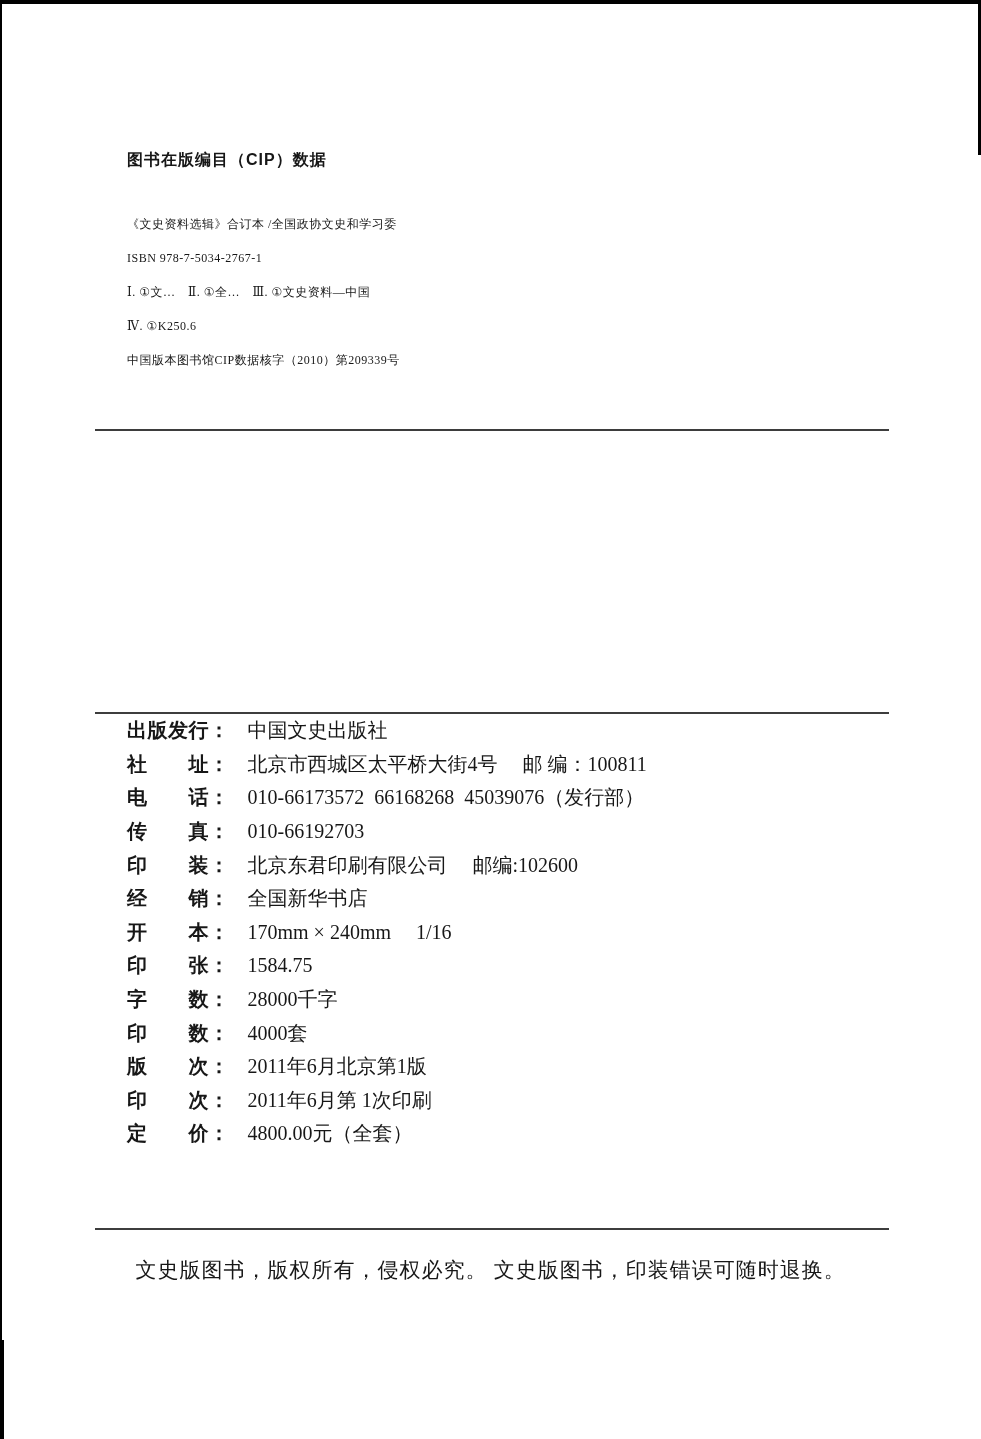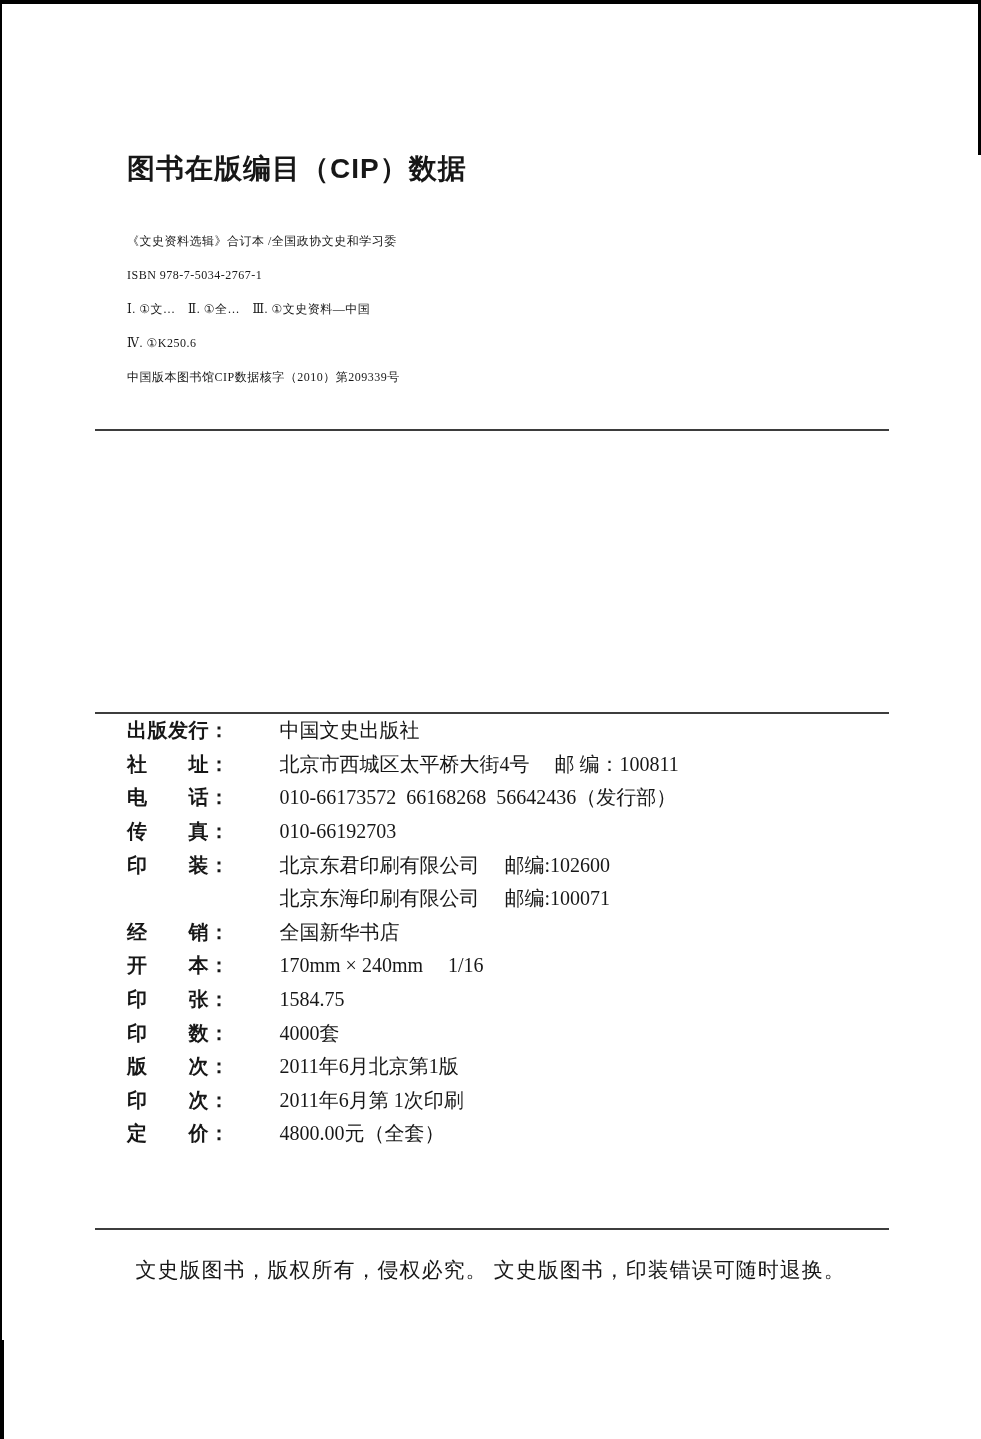--- a/index.html
+++ b/index.html
@@ -15,21 +15,21 @@
   .scan-edge { position: absolute; background: #000; }
   .scan-edge.top    { top: 0; left: 0; width: 981px; height: 4px; }
   .scan-edge.left   { top: 0; left: 0; width: 2px; height: 1439px; }
   .scan-edge.right  { top: 0; right: 0; width: 3px; height: 155px; }
   .scan-edge.left-bottom { top: 1340px; left: 0; width: 4px; height: 99px; }
 
   .cip { position: absolute; left: 127px; top: 150px; width: 620px; }
   .cip-title {
     font-family: "Liberation Sans", "DejaVu Sans", sans-serif;
     font-weight: 700;
-    font-size: 28px;
+    font-size: 16px;
     letter-spacing: 1px;
     margin: 0 0 36px 0;
     white-space: pre;
   }
   .cip-line {
     margin: 0;
     font-size: 12px;
     line-height: 34px;
     letter-spacing: 0.5px;
     white-space: pre;
@@ -45,31 +45,30 @@
   .rule-cip { top: 429px; }
   .rule-colophon-top { top: 712px; }
   .rule-colophon-bottom { top: 1228px; }
 
   .colophon { position: absolute; left: 127px; top: 714px; width: 770px; }
   .colophon .row {
     display: flex;
     align-items: center;
     height: 33.6px;
     font-size: 20px;
-    gap: 44px;
   }
   .colophon .lbl {
     font-family: "Liberation Sans", "DejaVu Sans", sans-serif;
     font-weight: 700;
     white-space: pre;
     letter-spacing: 0.5px;
   }
   .colophon .val {
     white-space: pre;
-    margin-left: 6px;
+    margin-left: 18px;
   }
 
   .footer-notice {
     position: absolute;
     top: 1256px;
     left: 0;
     width: 981px;
     margin: 0;
     text-align: center;
     font-size: 21px;
@@ -104,45 +103,45 @@
     <div class="row">
       <span class="lbl">出版发行：</span>
       <span class="val">中国文史出版社</span>
     </div>
     <div class="row">
       <span class="lbl">社　　址：</span>
       <span class="val">北京市西城区太平桥大街4号　 邮 编：100811</span>
     </div>
     <div class="row">
       <span class="lbl">电　　话：</span>
-      <span class="val">010-66173572  66168268  56642436（发行部）</span>
+      <span class="val">010-66173572  66168268  45039076（发行部）</span>
     </div>
     <div class="row">
       <span class="lbl">传　　真：</span>
       <span class="val">010-66192703</span>
     </div>
     <div class="row">
       <span class="lbl">印　　装：</span>
       <span class="val">北京东君印刷有限公司　 邮编:102600</span>
-    </div>
-    <div class="row">
-      <span class="lbl">　　　　　</span>
-      <span class="val">北京东海印刷有限公司　 邮编:100071</span>
     </div>
     <div class="row">
       <span class="lbl">经　　销：</span>
       <span class="val">全国新华书店</span>
     </div>
     <div class="row">
       <span class="lbl">开　　本：</span>
       <span class="val">170mm × 240mm　 1/16</span>
     </div>
     <div class="row">
       <span class="lbl">印　　张：</span>
       <span class="val">1584.75</span>
+    </div>
+    <div class="row">
+      <span class="lbl">字　　数：</span>
+      <span class="val">28000千字</span>
     </div>
     <div class="row">
       <span class="lbl">印　　数：</span>
       <span class="val">4000套</span>
     </div>
     <div class="row">
       <span class="lbl">版　　次：</span>
       <span class="val">2011年6月北京第1版</span>
     </div>
     <div class="row">

